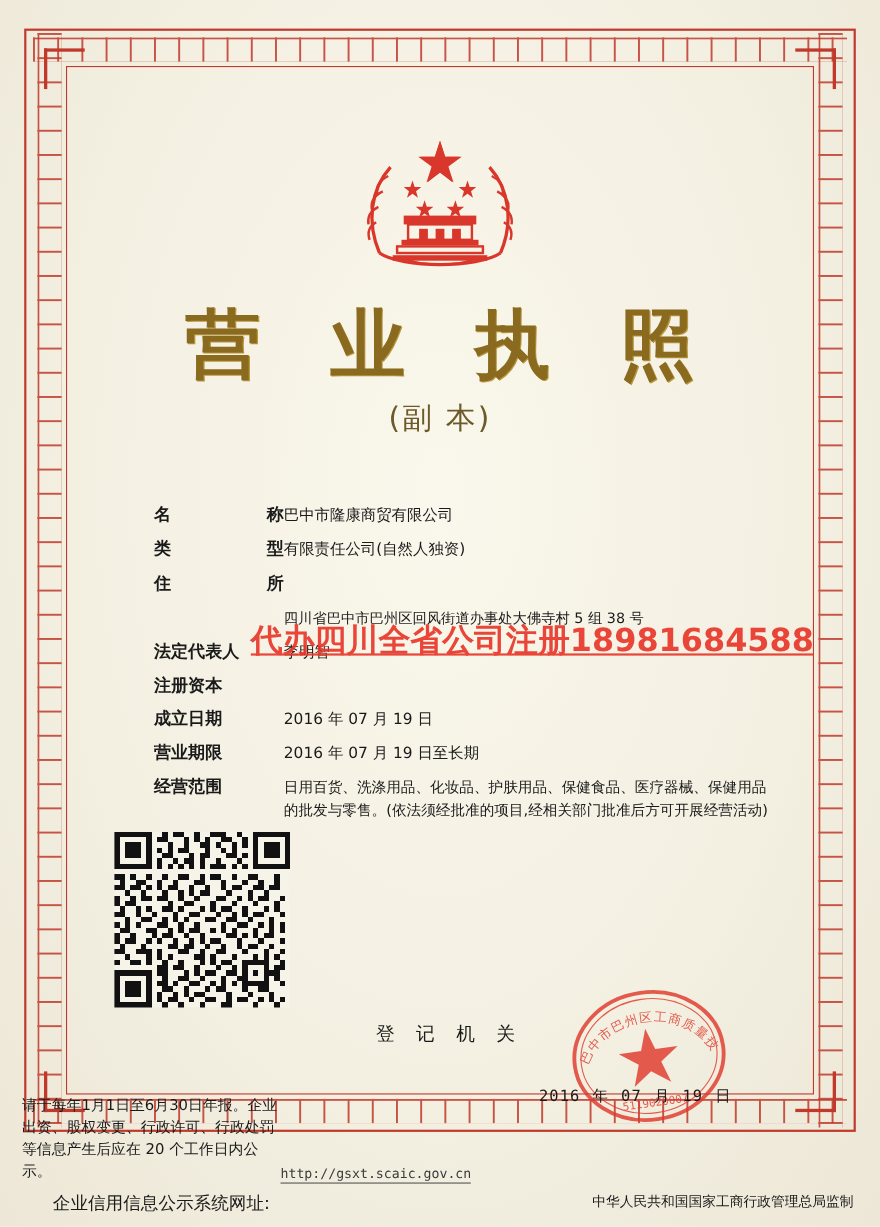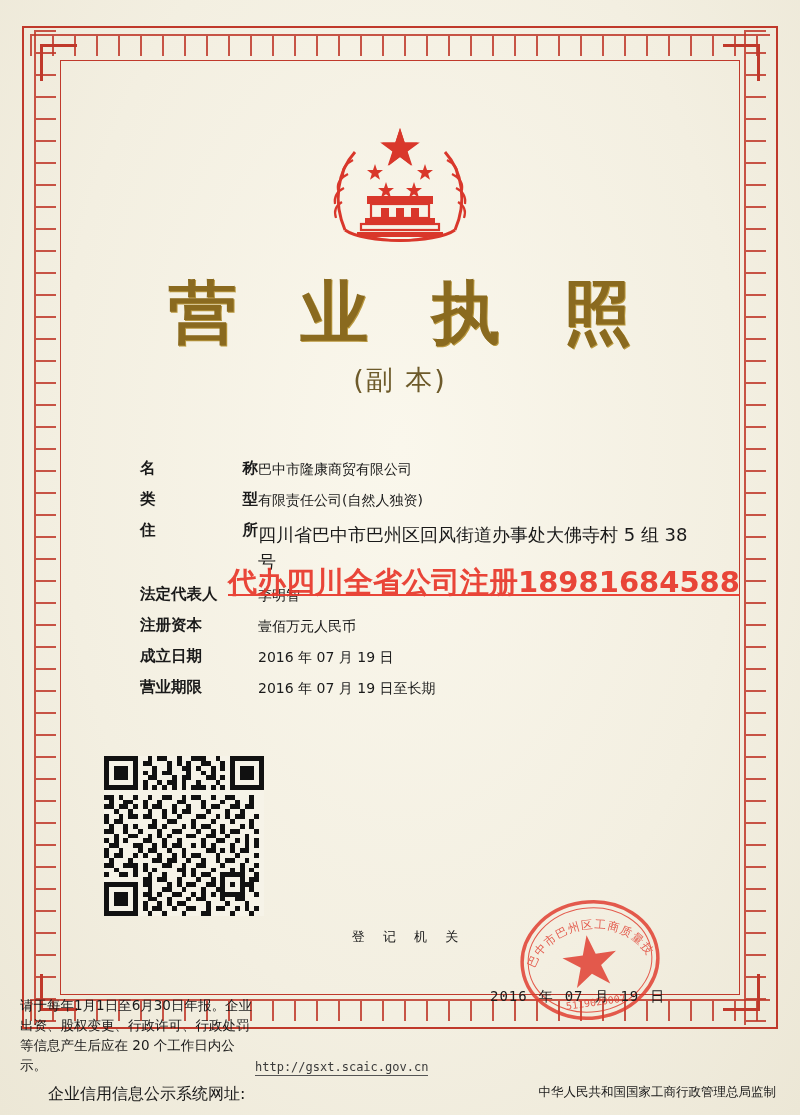--- a/index.html
+++ b/index.html
@@ -98,41 +98,41 @@
     display:flex;justify-content:space-between;
     font-size:15.5px;color:#1a1a1a;font-weight:bold;
     letter-spacing:0;
   }
   .row .lbl span{display:inline-block;}
   .row .val{
     flex:1;font-size:14px;line-height:1.5;color:#1a1a1a;
     padding-top:1px;
   }
   .row.scope .val{font-size:13.3px;line-height:1.62;}
-  .row.addr .val{font-size:18px;}
+  .row.addr .val{font-size:13px;margin-top:32px;}
 
   
   .watermark{
     position:absolute;left:228px;top:563px;
     font-size:29px;color:#e8372a;font-weight:bold;
     letter-spacing:0px;white-space:nowrap;
     opacity:.92;
     text-decoration:underline;
   }
 
   
   .qr{
     position:absolute;left:104px;top:756px;width:160px;height:160px;
   }
   .qr svg{display:block;}
 
   
   .registry{
     position:absolute;left:0;right:0;top:928px;
-    text-align:center;font-size:13px;color:#1a1a1a;letter-spacing:7px;
+    text-align:center;font-size:17px;color:#1a1a1a;letter-spacing:7px;
     padding-left:17px;font-weight:500;
   }
   
   .seal{
     position:absolute;left:510px;top:890px;width:160px;height:140px;
     transform:rotate(-8deg);
   }
   
   .dateline{
     position:absolute;left:490px;top:988px;
@@ -243,33 +243,38 @@
     <div class="row">
       <div class="lbl">
           <span>法定代表人</span>
         </div>
       <div class="val">李明智</div>
     </div>
     <div class="row">
       <div class="lbl">
           <span>注册资本</span>
         </div>
-      <div class="val">壹佰万元人民币</div>
     </div>
     <div class="row">
       <div class="lbl">
           <span>成立日期</span>
         </div>
       <div class="val">2016 年 07 月 19 日</div>
     </div>
     <div class="row">
       <div class="lbl">
           <span>营业期限</span>
         </div>
       <div class="val">2016 年 07 月 19 日至长期</div>
+    </div>
+    <div class="row scope">
+      <div class="lbl">
+          <span>经营范围</span>
+        </div>
+      <div class="val">日用百货、洗涤用品、化妆品、护肤用品、保健食品、医疗器械、保健用品的批发与零售。(依法须经批准的项目,经相关部门批准后方可开展经营活动)</div>
     </div>
   </div>
 
   <div class="watermark">代办四川全省公司注册18981684588</div>
 
   <div class="qr">
     <svg width="160" height="160" viewBox="0 0 33 33" shape-rendering="crispEdges">
       <rect width="33" height="33" fill="#f6f3e8"></rect>
       <g fill="#111">
 

